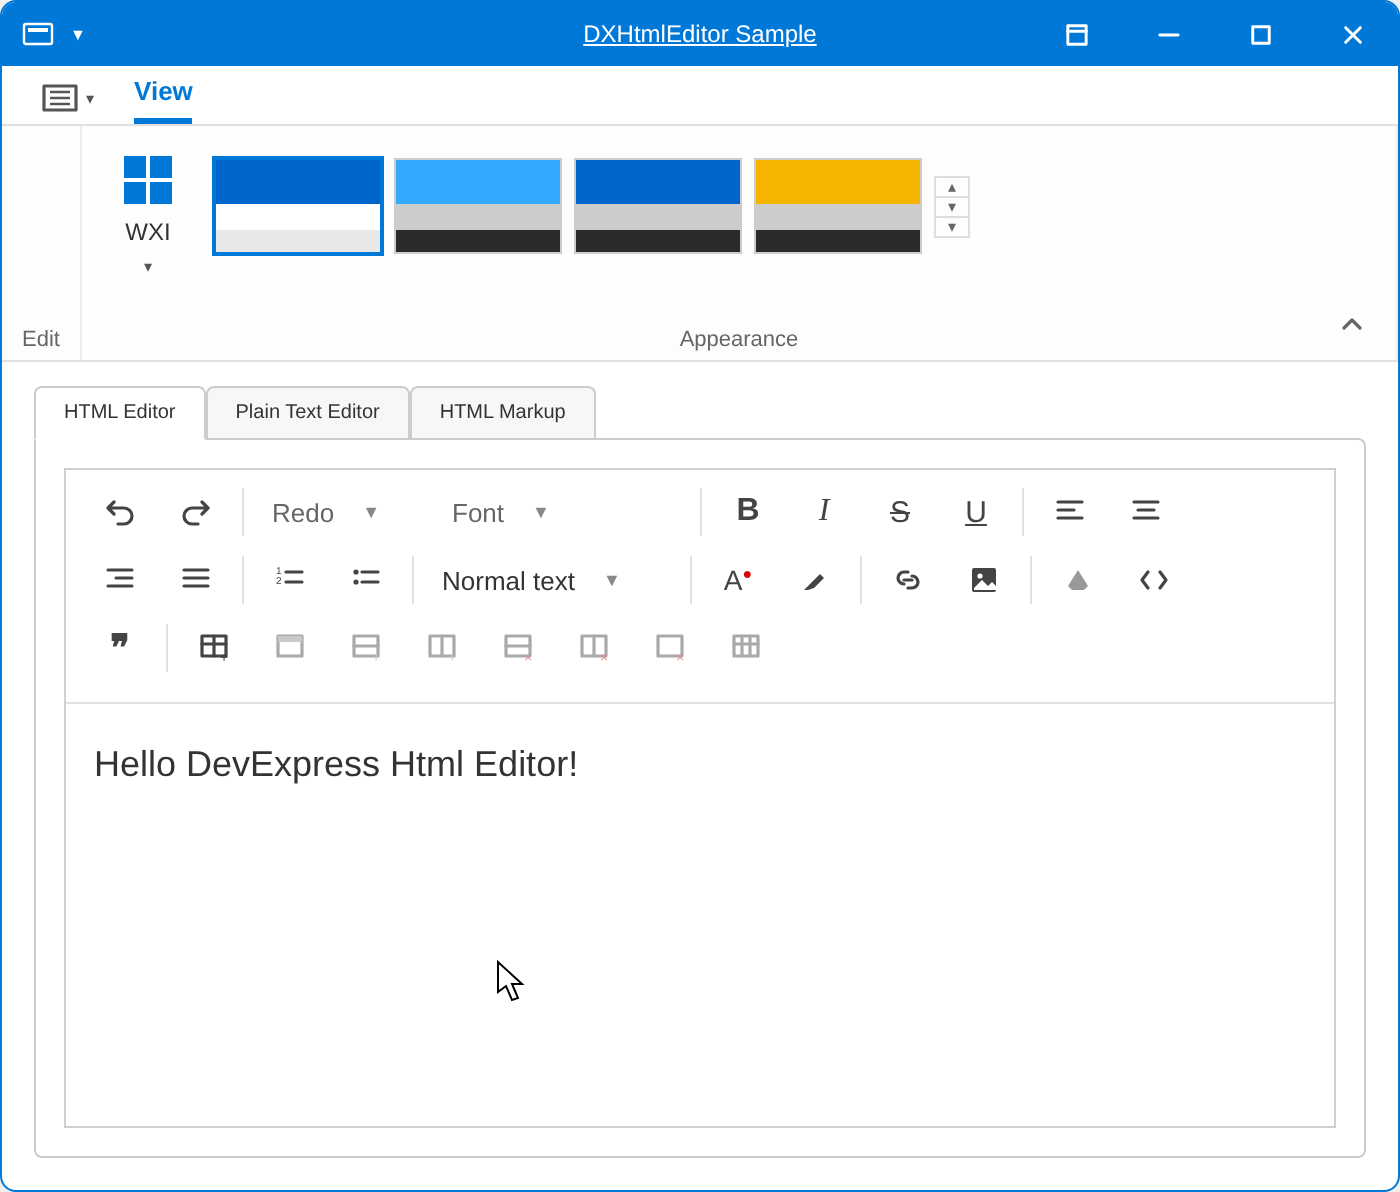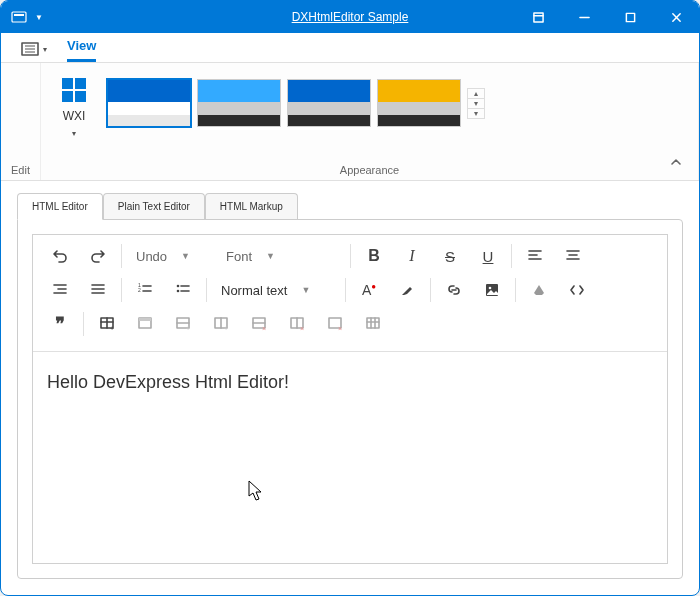--- a/index.html
+++ b/index.html
@@ -192,21 +192,21 @@
                   <path d="M5 3 L2 6 L5 9 M2 6 H10 A4 4 0 0 1 10 14 H7" class="ic"></path>
                 </svg>
               </div>
             <div class="tbtn">
                 <svg viewBox="0 0 16 16">
                   <path d="M11 3 L14 6 L11 9 M14 6 H6 A4 4 0 0 0 6 14 H9" class="ic"></path>
                 </svg>
               </div>
             <div class="tsep"></div>
             <div class="tsel" style="width:90px">
-                <span>Undo</span>
+                <span>Redo</span>
                 <span class="car">▼</span>
               </div>
             <div class="tsel" style="width:130px">
                 <span>Font</span>
                 <span class="car">▼</span>
               </div>
             <div class="tsep"></div>
             <div class="tbtn">
                 <b style="font-size:16px">B</b>
               </div>

